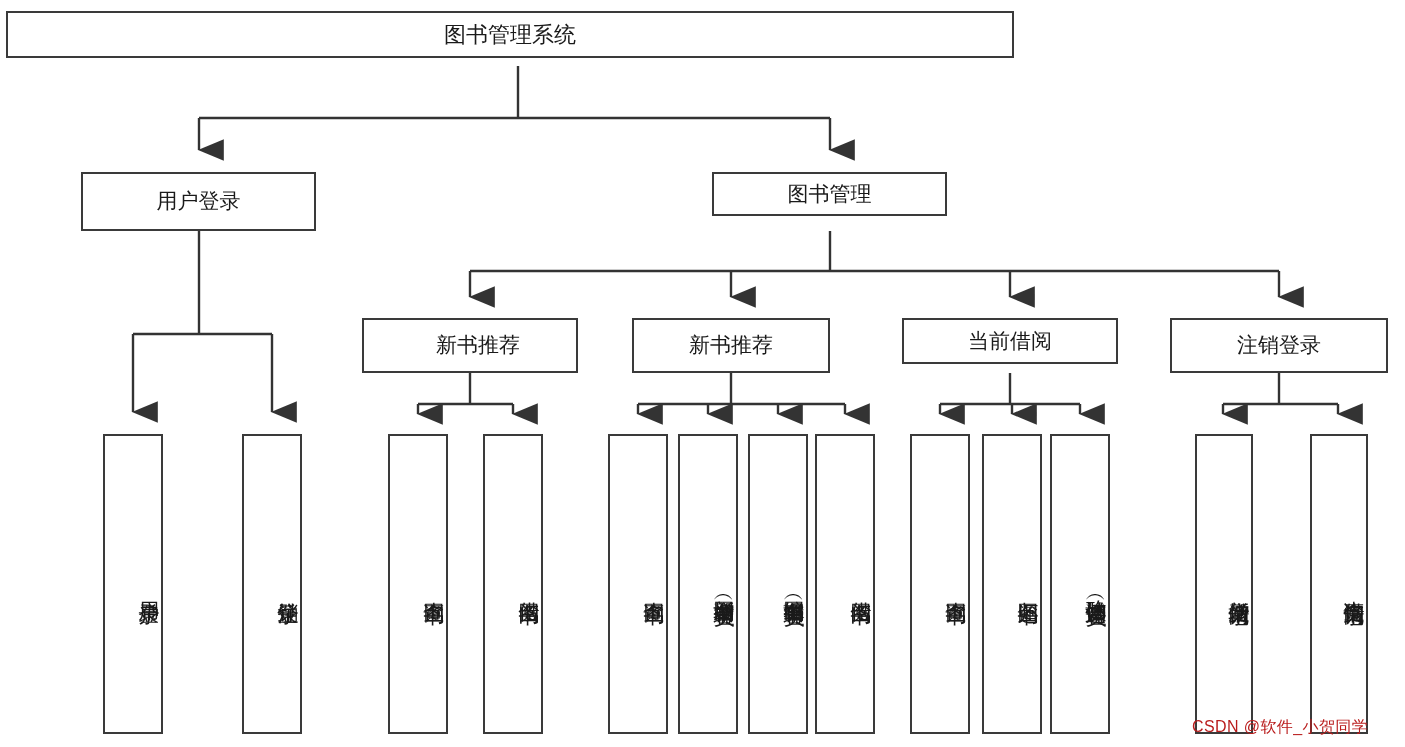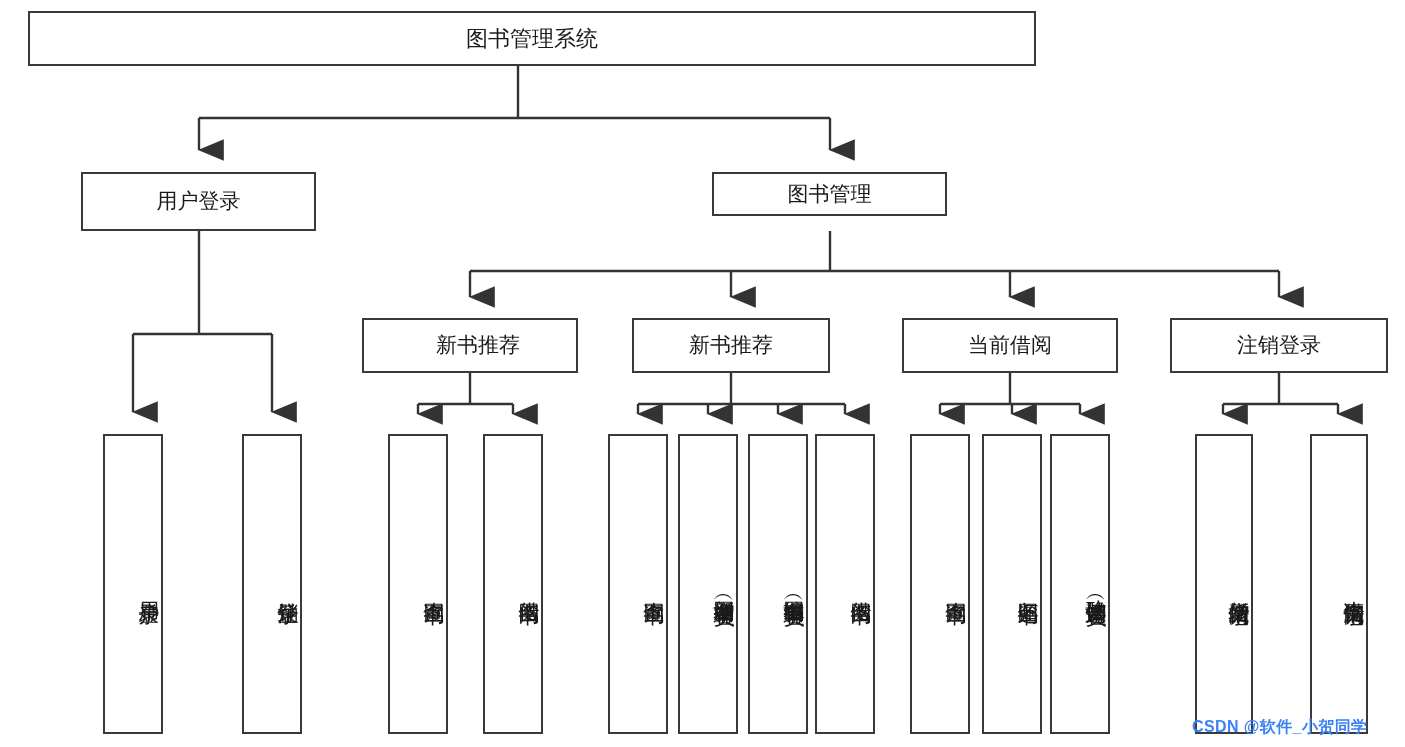--- a/index.html
+++ b/index.html
@@ -51,24 +51,23 @@
     padding-top: 6px;
     align-items: flex-start;
     justify-content: center;
   }
   .node .label {
     display: block;
   }
   .watermark {
     position: absolute;
     font-size: 16px;
-    color: #3b82f6;
+    color: #b91c1c;
     white-space: nowrap;
     letter-spacing: 0.4px;
-    font-weight: bold;
   }
 </style>
 </head>
 <body>
 
 <div id="canvas">
 
   <svg class="wires" viewBox="0 0 1405 747">
     <defs>
       <marker id="arrow" viewBox="0 0 10 12" refX="5" refY="11.5" markerWidth="9" markerHeight="11" orient="auto-start-reverse">
@@ -112,38 +111,38 @@
       <path d="M 1012 404 L 1012 414" marker-end="url(#arrow)"></path>
       <path d="M 1080 404 L 1080 414" marker-end="url(#arrow)"></path>
 
       <path d="M 1279 373 L 1279 404"></path>
       <path d="M 1223 404 L 1338 404"></path>
       <path d="M 1223 404 L 1223 414" marker-end="url(#arrow)"></path>
       <path d="M 1338 404 L 1338 414" marker-end="url(#arrow)"></path>
     </g>
   </svg>
 
-  <div class="node root horiz" style="left:28px; top:11px; width:1008px; height:55px;">
+  <div class="node root horiz" style="left:6px; top:11px; width:1008px; height:47px;">
     <span class="label">图书管理系统</span>
   </div>
 
   <div class="node horiz" style="left:81px; top:172px; width:235px; height:59px;">
     <span class="label">用户登录</span>
   </div>
   <div class="node horiz" style="left:712px; top:172px; width:235px; height:44px;">
     <span class="label">图书管理</span>
   </div>
 
   <div class="node horiz" style="left:362px; top:318px; width:216px; height:55px;padding-left:16px;">
     <span class="label">新书推荐</span>
   </div>
   <div class="node horiz" style="left:632px; top:318px; width:198px; height:55px;">
     <span class="label">新书推荐</span>
   </div>
-  <div class="node horiz" style="left:902px; top:318px; width:216px; height:55px;">
+  <div class="node horiz" style="left:902px; top:318px; width:216px; height:46px;">
     <span class="label">当前借阅</span>
   </div>
   <div class="node horiz" style="left:1170px; top:318px; width:218px; height:55px;">
     <span class="label">注销登录</span>
   </div>
 
   <div class="node vert" style="left:103px; top:434px; width:60px; height:300px;">
     <span class="label">用户登录</span>
   </div>
   <div class="node vert" style="left:242px; top:434px; width:60px; height:300px;">

